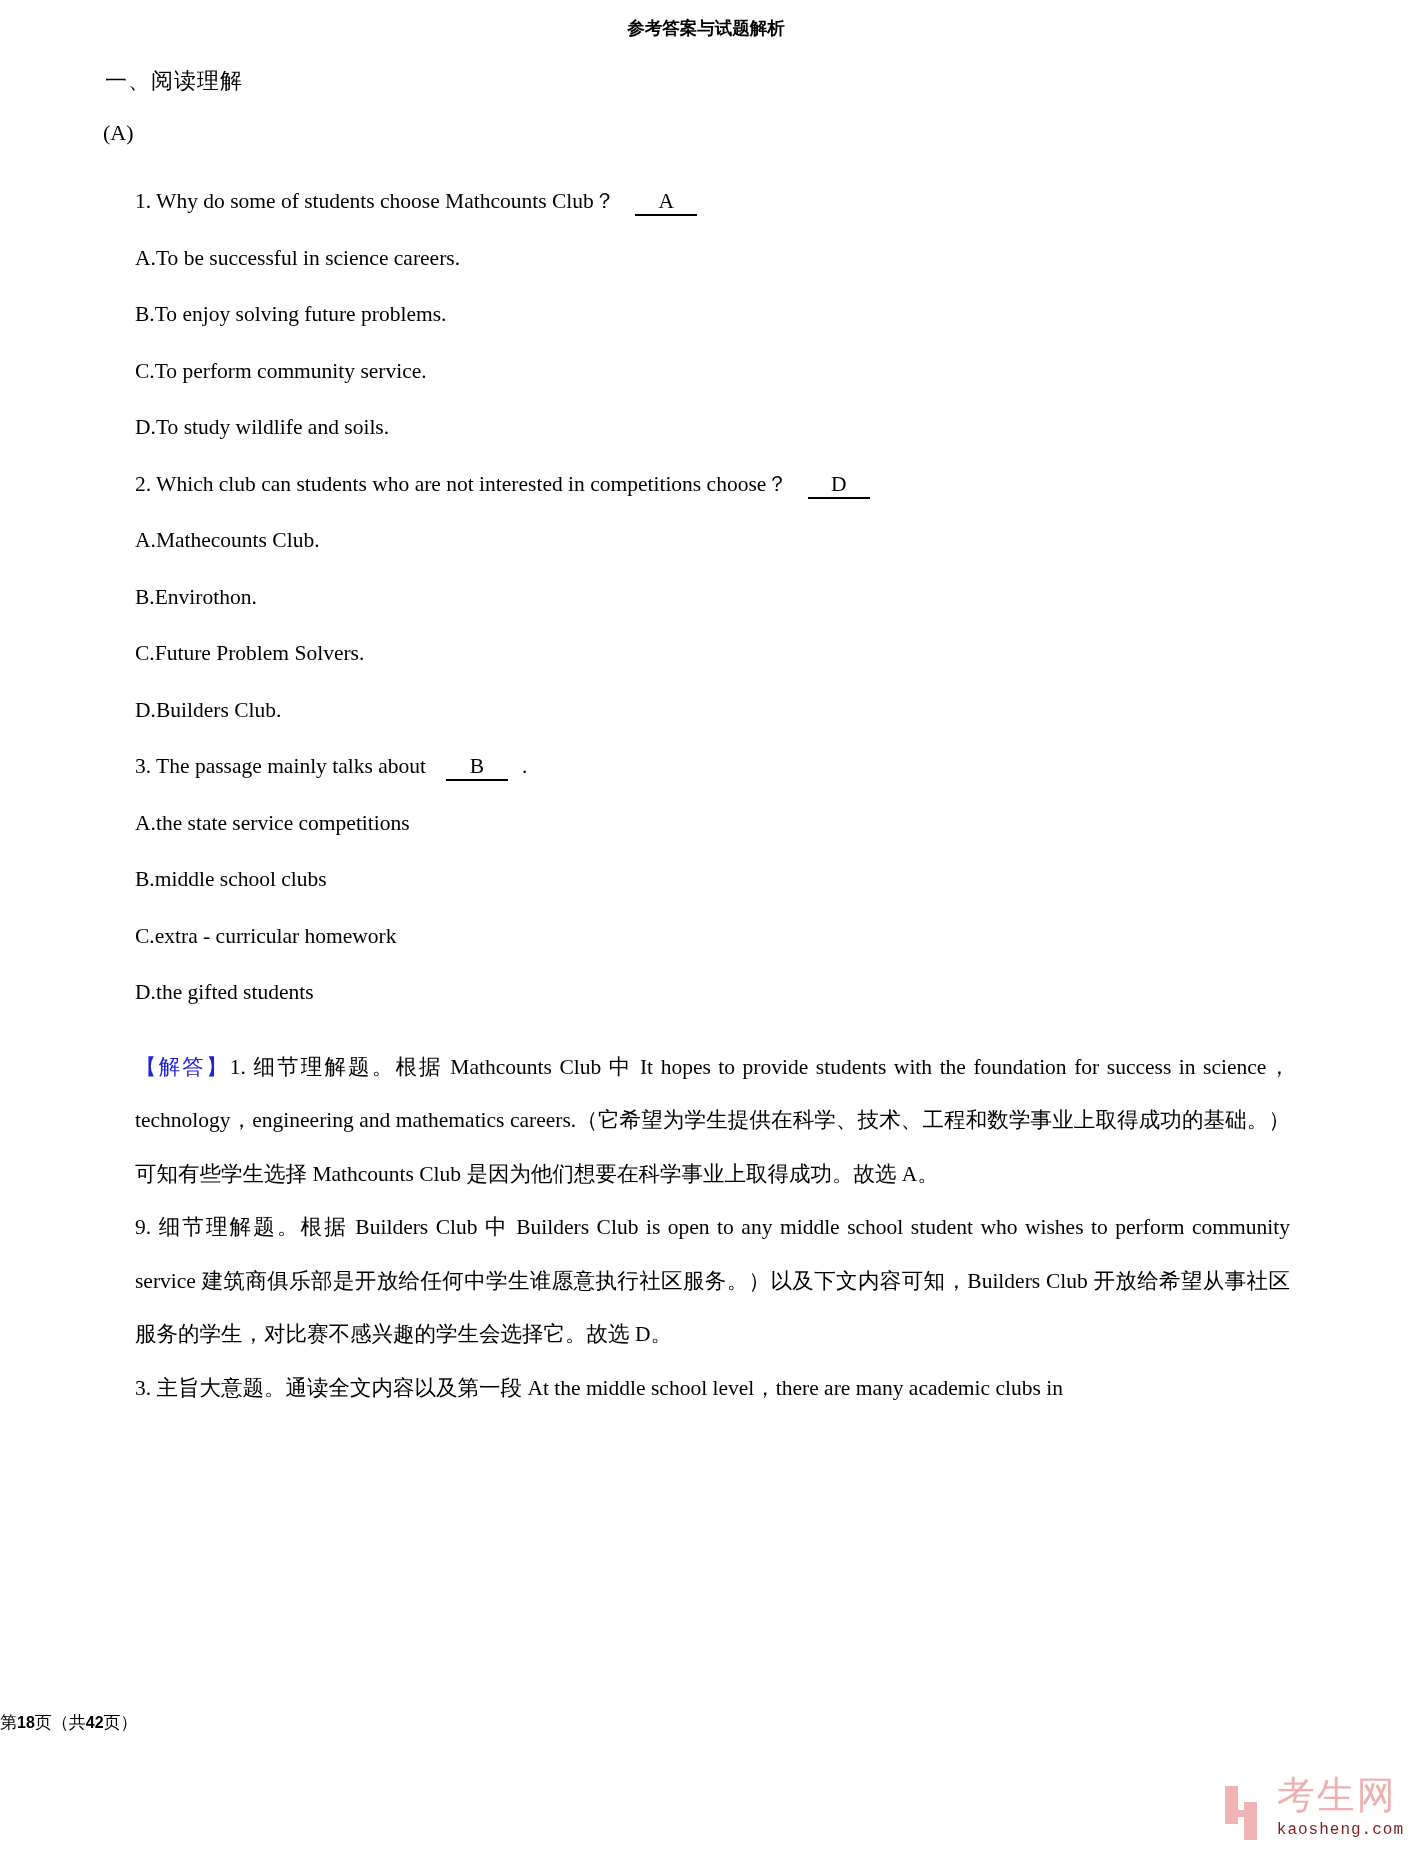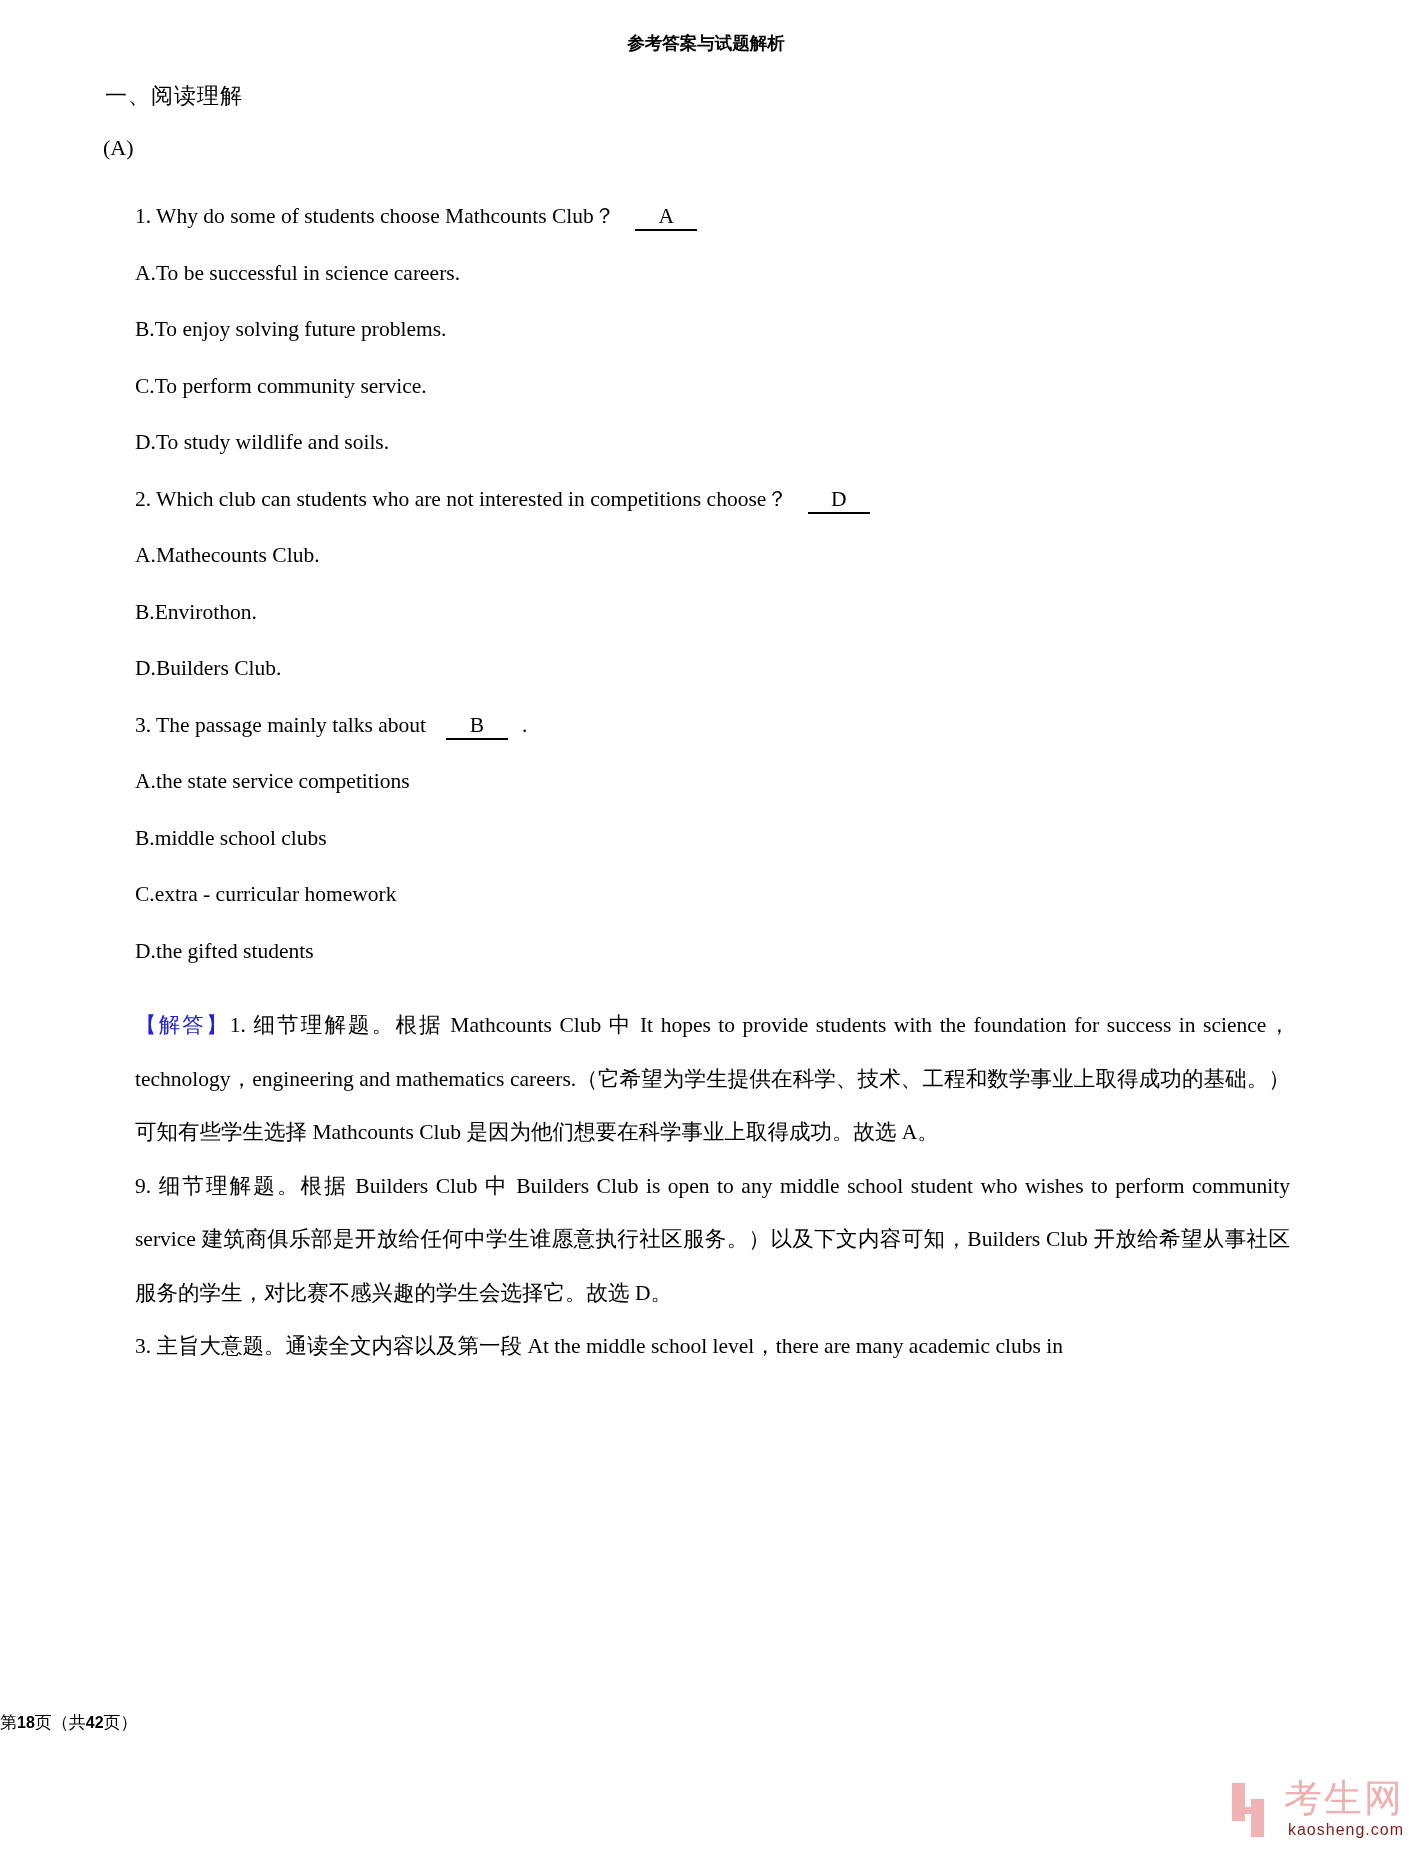--- a/index.html
+++ b/index.html
@@ -14,21 +14,21 @@
   .doc { position:absolute; inset:0; }
 
   .title {
     margin:26px 0 0 0;
     text-align:center;
     font-size:31px; font-weight:700;
     line-height:40px;
     letter-spacing:1px;
   }
   .subtitle {
-    margin-top:32px;
+    margin-top:17px;
     text-align:center;
     font-size:17.5px; font-weight:700;
     line-height:22px;
   }
   .section {
     margin:28px 0 0 105px;
     font-size:22px; line-height:28px;
     letter-spacing:1px;
   }
   .passage-label {
@@ -66,22 +66,22 @@
     position:absolute;
     top:1712px; left:0; width:100%;
     text-align:left;
     font-size:17px; line-height:22px;
   }
   .footer b { font-family:"Liberation Sans",sans-serif; font-size:16px; }
 
   .watermark {
     position:absolute;
     right:8px; bottom:14px;
-    display:flex; align-items:center;
-    font-family:Liberation Sans, sans-serif;
+    display:flex; align-items:flex-end;
+    font-family:Liberation Mono, monospace;
   }
   .wm-logo { width:44px; height:54px; position:relative; margin-right:8px; margin-top:2px; }
   .wm-bar-left {
     position:absolute; left:0; top:0;
     width:13px; height:38px; background:#f0b4b4;
   }
   .wm-bar-right {
     position:absolute; left:19px; bottom:0;
     width:13px; height:38px; background:#f0b4b4;
   }
@@ -107,20 +107,21 @@
 
     <div class="qline"><span>1. Why do some of students choose Mathcounts Club？</span><span class="blank">A</span></div>
     <div class="qline">A.To be successful in science careers.</div>
     <div class="qline">B.To enjoy solving future problems.</div>
     <div class="qline">C.To perform community service.</div>
     <div class="qline">D.To study wildlife and soils.</div>
 
     <div class="qline"><span>2. Which club can students who are not interested in competitions choose？</span><span class="blank">D</span></div>
     <div class="qline">A.Mathecounts Club.</div>
     <div class="qline">B.Envirothon.</div>
+    <div class="qline">C.Future Problem Solvers.</div>
     <div class="qline">D.Builders Club.</div>
 
     <div class="qline"><span>3. The passage mainly talks about</span><span class="blank">B</span><span class="blank-suffix">.</span></div>
     <div class="qline">A.the state service competitions</div>
     <div class="qline">B.middle school clubs</div>
     <div class="qline">C.extra - curricular homework</div>
     <div class="qline">D.the gifted students</div>
   </div>
 
   <div class="paras">

